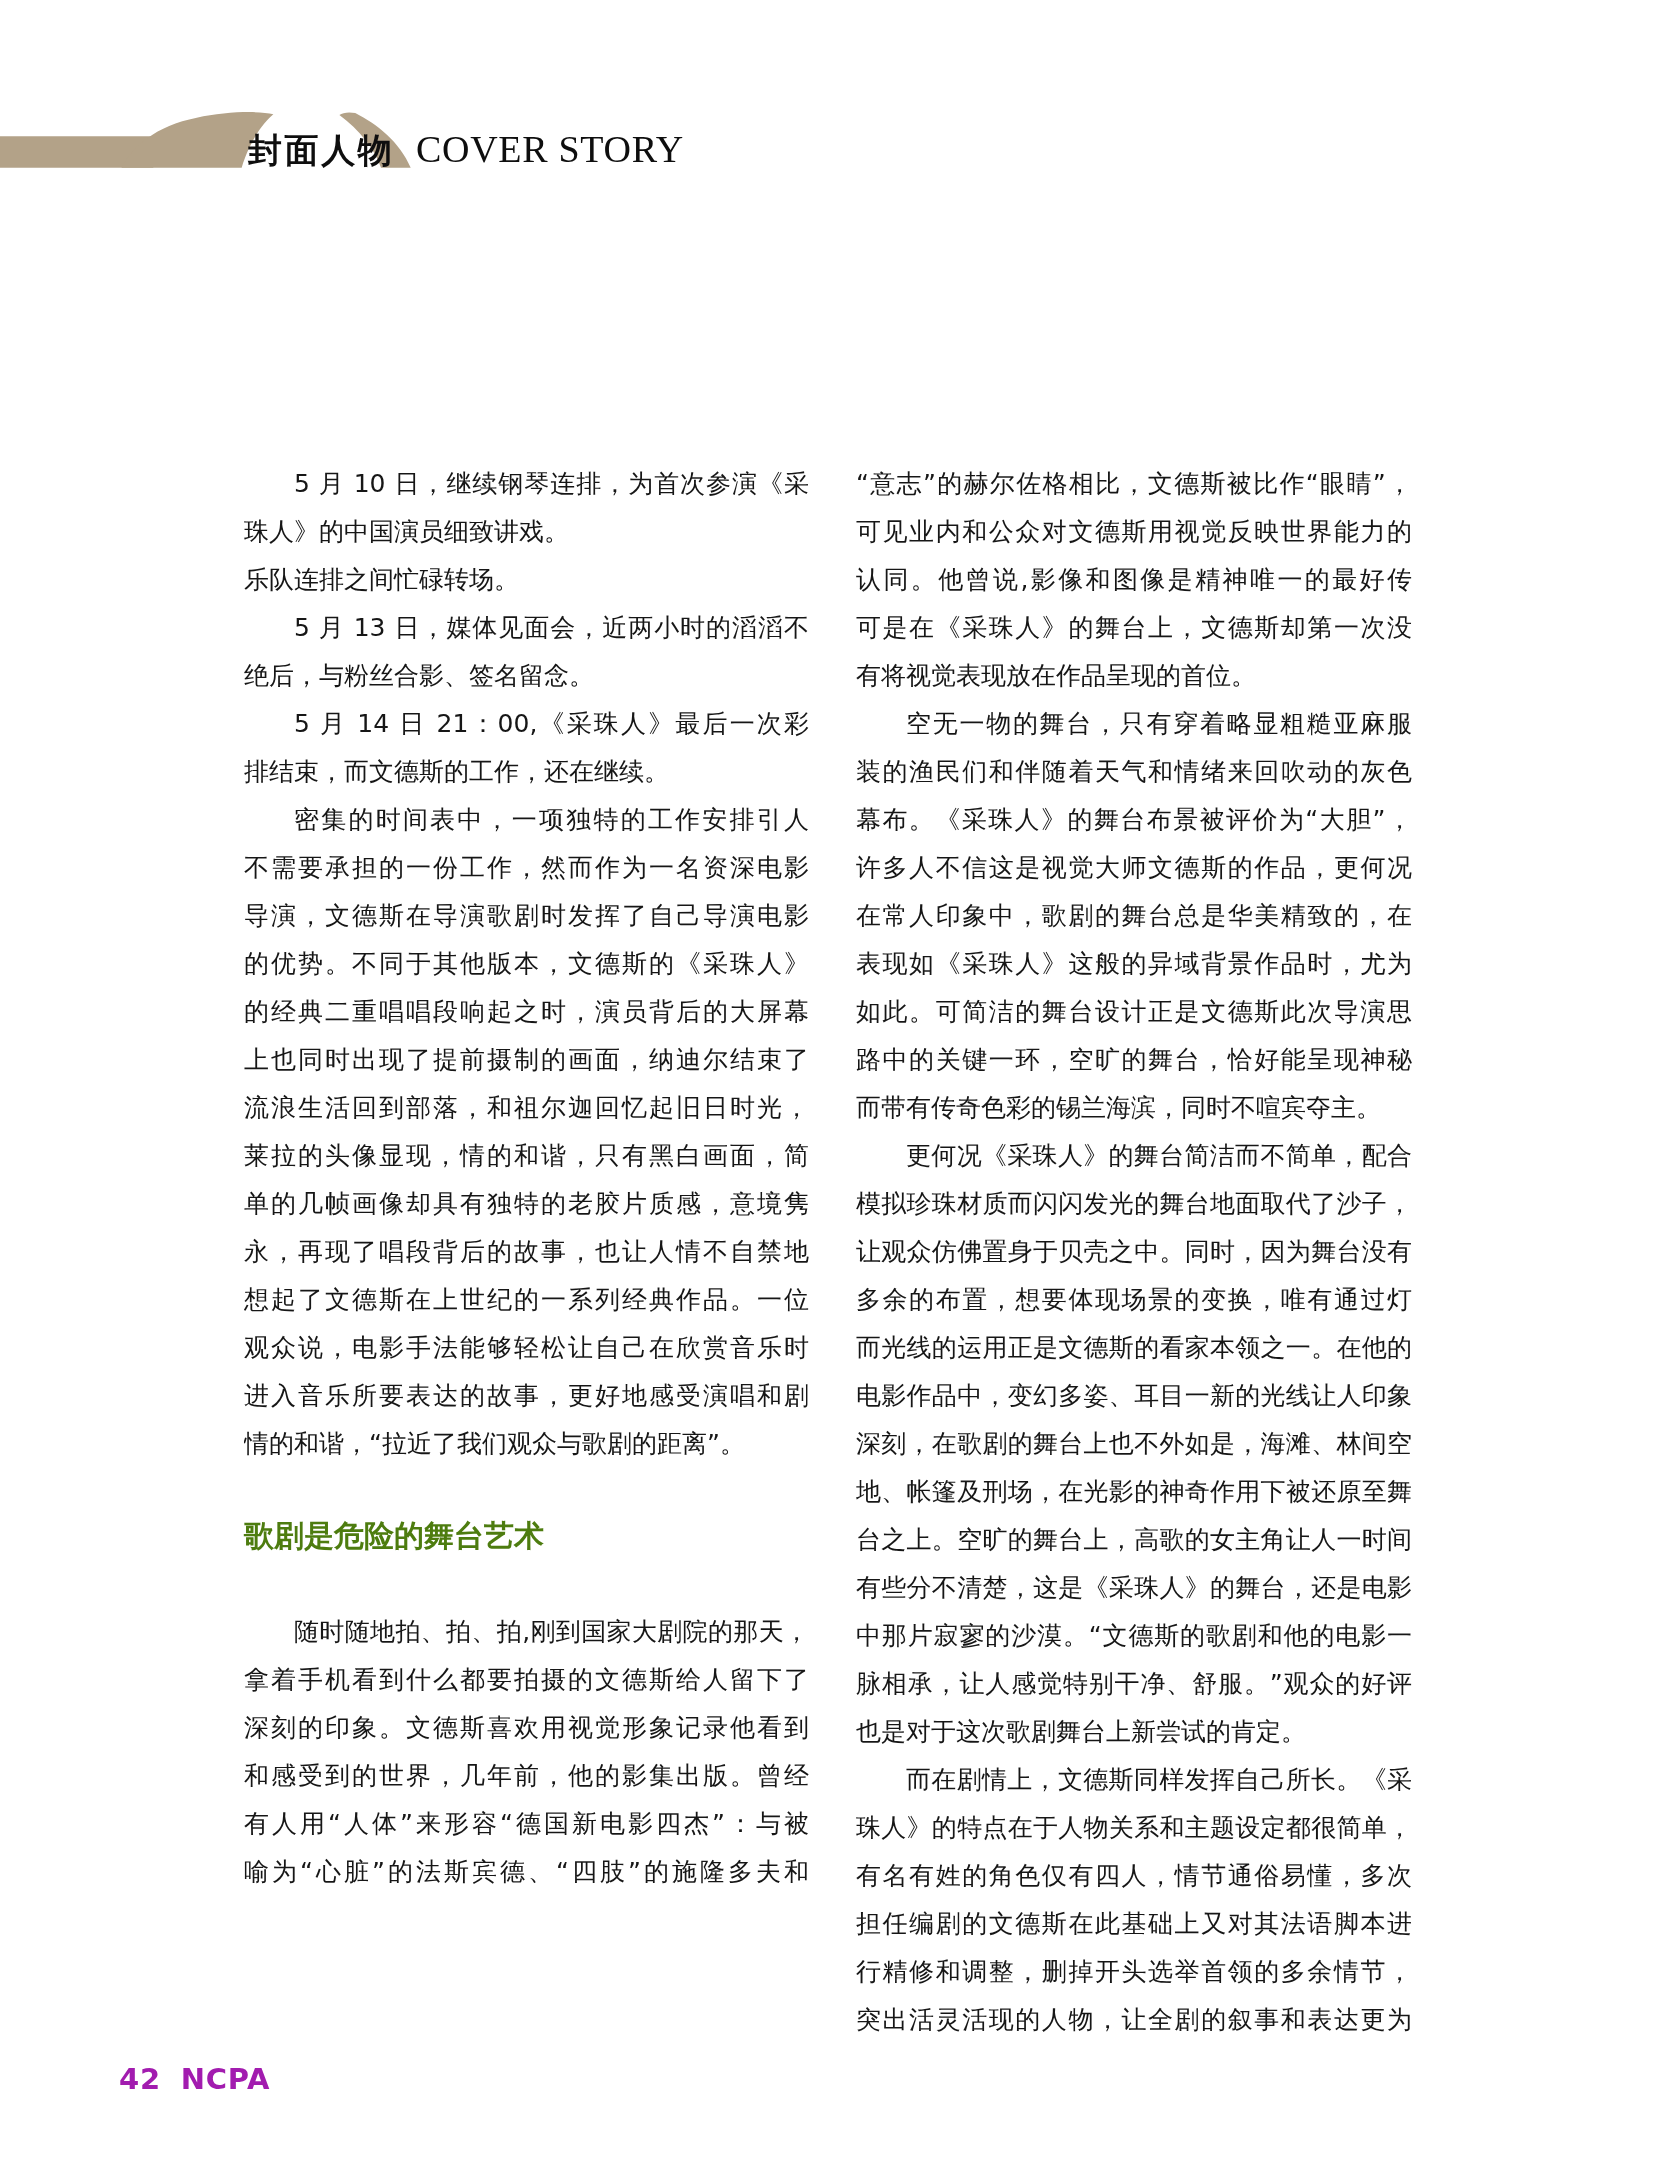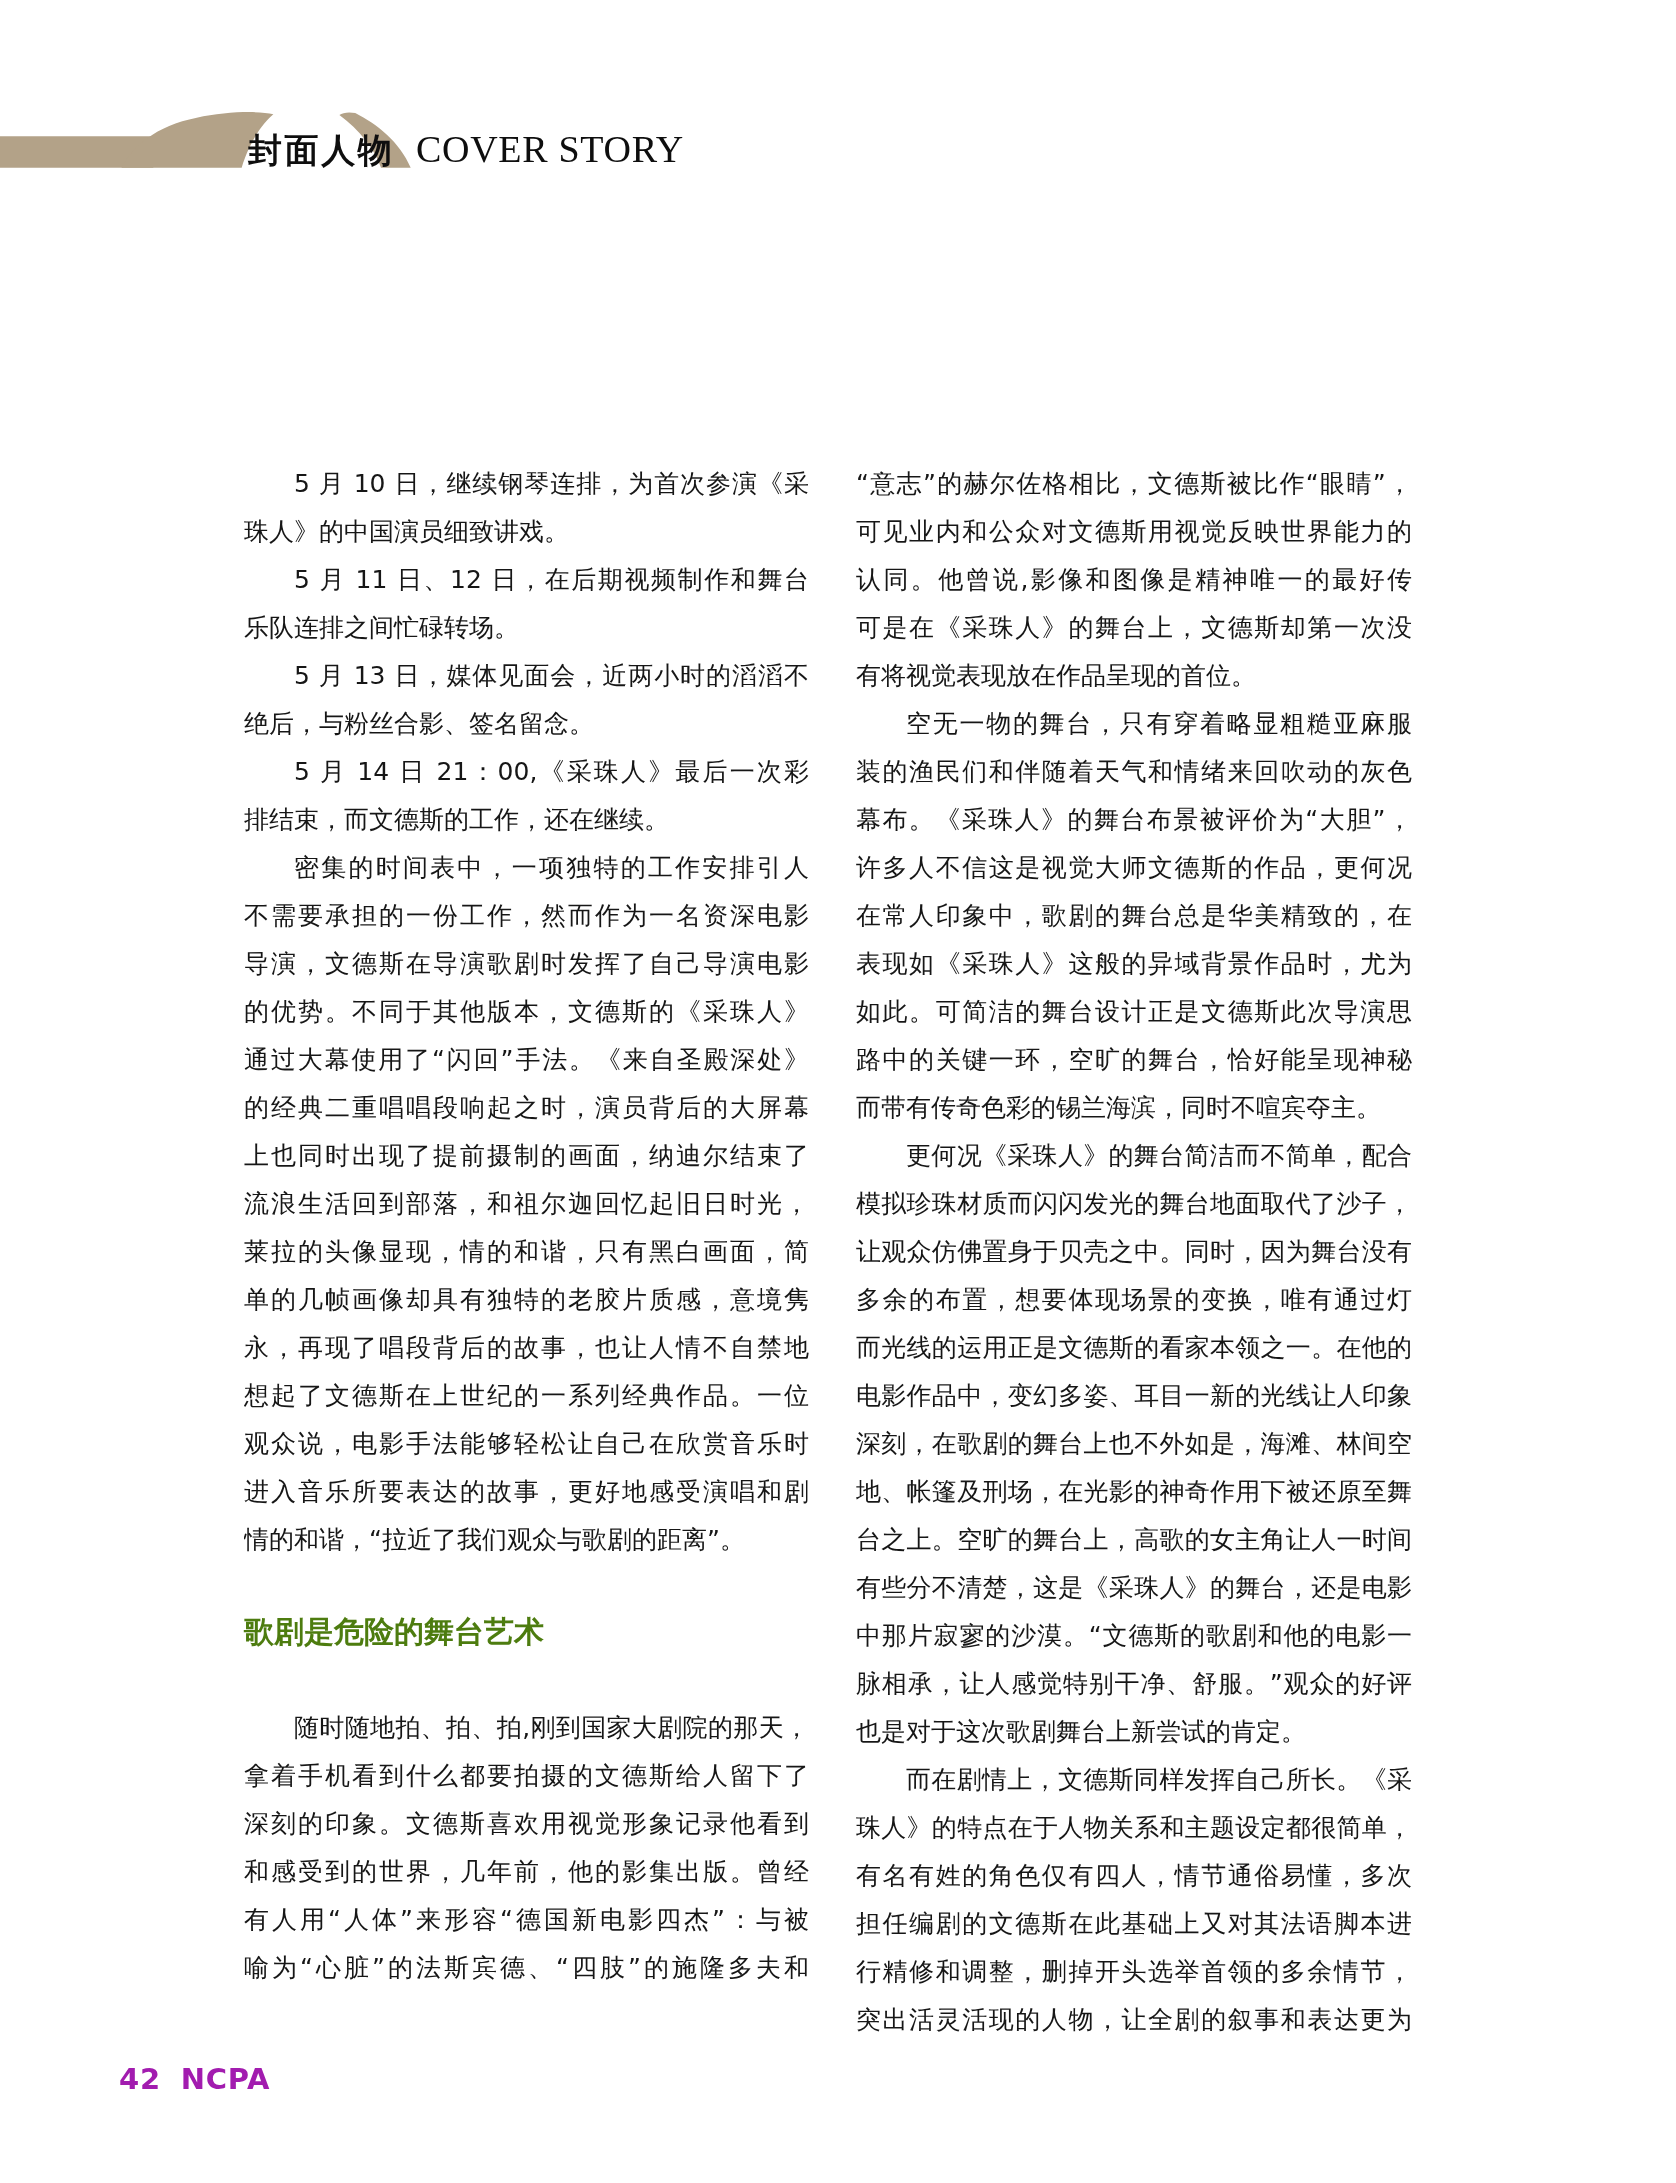--- a/index.html
+++ b/index.html
@@ -59,31 +59,29 @@
         <path d="M514,24 C544,46 568,76 577,104 L622,104 C605,64 571,38 538,21 C529,19 519,20 514,24 Z"></path>
       </g>
     </svg>
     <div class="hdr-zh">封面人物</div>
     <div class="hdr-en">COVER STORY</div>
   </div>
 
   <section class="col col-left">
       <div class="line indent">5 月 10 日，继续钢琴连排，为首次参演《采</div>
       <div class="line end">珠人》的中国演员细致讲戏。</div>
-      <div class="line indent">5 月 11 日、12 日，在后期视频制作和舞台</div>
       <div class="line end">乐队连排之间忙碌转场。</div>
       <div class="line indent">5 月 13 日，媒体见面会，近两小时的滔滔不</div>
       <div class="line end">绝后，与粉丝合影、签名留念。</div>
       <div class="line indent">5 月 14 日 21：00,《采珠人》最后一次彩</div>
       <div class="line end">排结束，而文德斯的工作，还在继续。</div>
       <div class="line indent">密集的时间表中，一项独特的工作安排引人</div>
       <div class="line">不需要承担的一份工作，然而作为一名资深电影</div>
       <div class="line">导演，文德斯在导演歌剧时发挥了自己导演电影</div>
       <div class="line">的优势。不同于其他版本，文德斯的《采珠人》</div>
-      <div class="line">通过大幕使用了“闪回”手法。《来自圣殿深处》</div>
       <div class="line">的经典二重唱唱段响起之时，演员背后的大屏幕</div>
       <div class="line">上也同时出现了提前摄制的画面，纳迪尔结束了</div>
       <div class="line">流浪生活回到部落，和祖尔迦回忆起旧日时光，</div>
       <div class="line">莱拉的头像显现，情的和谐，只有黑白画面，简</div>
       <div class="line">单的几帧画像却具有独特的老胶片质感，意境隽</div>
       <div class="line">永，再现了唱段背后的故事，也让人情不自禁地</div>
       <div class="line">想起了文德斯在上世纪的一系列经典作品。一位</div>
       <div class="line">观众说，电影手法能够轻松让自己在欣赏音乐时</div>
       <div class="line">进入音乐所要表达的故事，更好地感受演唱和剧</div>
       <div class="line end">情的和谐，“拉近了我们观众与歌剧的距离”。</div>

